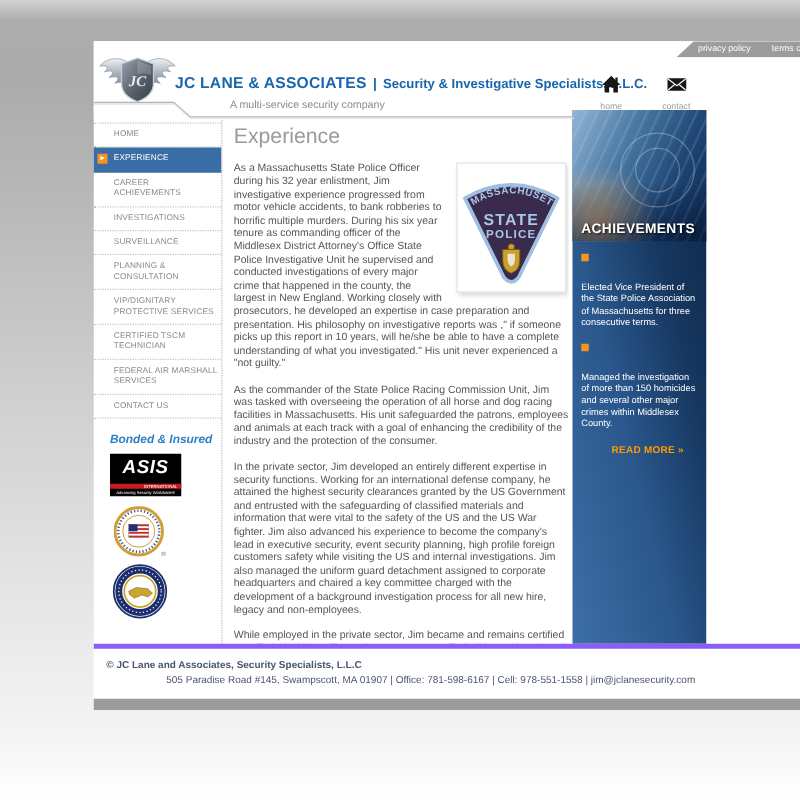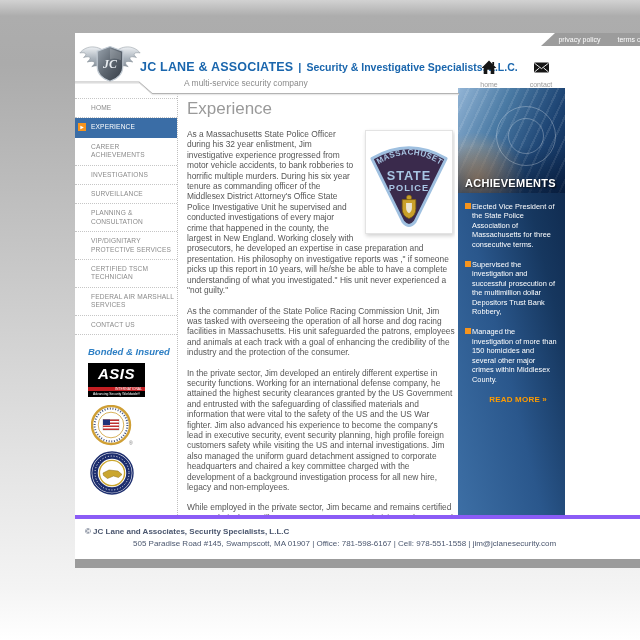--- a/index.html
+++ b/index.html
@@ -60,21 +60,21 @@
       linear-gradient(transparent 55%, rgba(5,20,45,.55) 100%),
       radial-gradient(circle at 18% 88%, rgba(214,164,112,.85) 0%, rgba(214,164,112,0) 38%),
       repeating-linear-gradient(115deg, rgba(255,255,255,.10) 0 2px, rgba(255,255,255,0) 2px 9px),
       linear-gradient(115deg,#93b5d6 0%,#4a7aa4 35%,#1d4473 70%,#0b2750 100%);}
   .fp1,.fp2{position:absolute;border:1px solid rgba(255,255,255,.28);border-radius:50%;}
   .fp1{width:58px;height:58px;left:38px;top:18px;}
   .fp2{width:34px;height:34px;left:50px;top:30px;}
   .ach-title{position:absolute;left:7px;bottom:4px;color:#fff;font-weight:bold;font-size:11px;
     letter-spacing:.3px;text-shadow:1px 1px 2px rgba(0,0,0,.85);}
   .ach-list{padding:9px 7px 0 7px;}
-  .ach-item{display:flex;gap:1px;margin-bottom:11px;color:#fff;font-size:7.4px;line-height:9.4px;}
+  .ach-item{display:flex;gap:16px;margin-bottom:11px;color:#fff;font-size:7.4px;line-height:9.4px;flex-direction:column;}
   .bullet{flex:0 0 auto;width:6px;height:6px;background:#f6941d;margin-top:1px;}
   .read-more{text-align:right;padding-right:11px;color:#ff9c00;font-weight:bold;font-size:8px;margin-top:2px;cursor:pointer;letter-spacing:.2px;}
 
   
   .footer{position:absolute;left:0;right:0;bottom:0;height:49px;border-top:4px solid #8b5cf6;background:#fff;}
   .f1{font-size:8px;font-weight:bold;color:#4a566e;margin:8px 0 3px 10px;}
   .f2{font-size:8px;color:#4a566e;margin-left:10px;padding-left:48px;}
   .graybar{position:absolute;left:0;right:0;bottom:0;height:9px;background:#9b9b9b;}
 </style>
 </head>
@@ -205,24 +205,20 @@
       <div class="fp2"></div>
       <div class="ach-title">ACHIEVEMENTS</div>
     </div>
     <div class="ach-list">
       <div class="ach-item">
         <span class="bullet"></span>
         <span>Elected Vice President of the State Police Association of Massachusetts for three consecutive terms.</span>
       </div>
       <div class="ach-item">
         <span class="bullet"></span>
-        <span>Supervised the investigation and successful prosecution of the multimillion dollar Depositors Trust Bank Robbery,</span>
-      </div>
-      <div class="ach-item">
-        <span class="bullet"></span>
         <span>Managed the investigation of more than 150 homicides and several other major crimes within Middlesex County.</span>
       </div>
       <div class="read-more">READ MORE »</div>
     </div>
   </div>
 
   <div class="footer">
     <div class="f1">© JC Lane and Associates, Security Specialists, L.L.C</div>
     <div class="f2">505 Paradise Road #145, Swampscott, MA 01907   |   Office: 781-598-6167   |   Cell: 978-551-1558   |   jim@jclanesecurity.com</div>
     <div class="graybar"></div>

